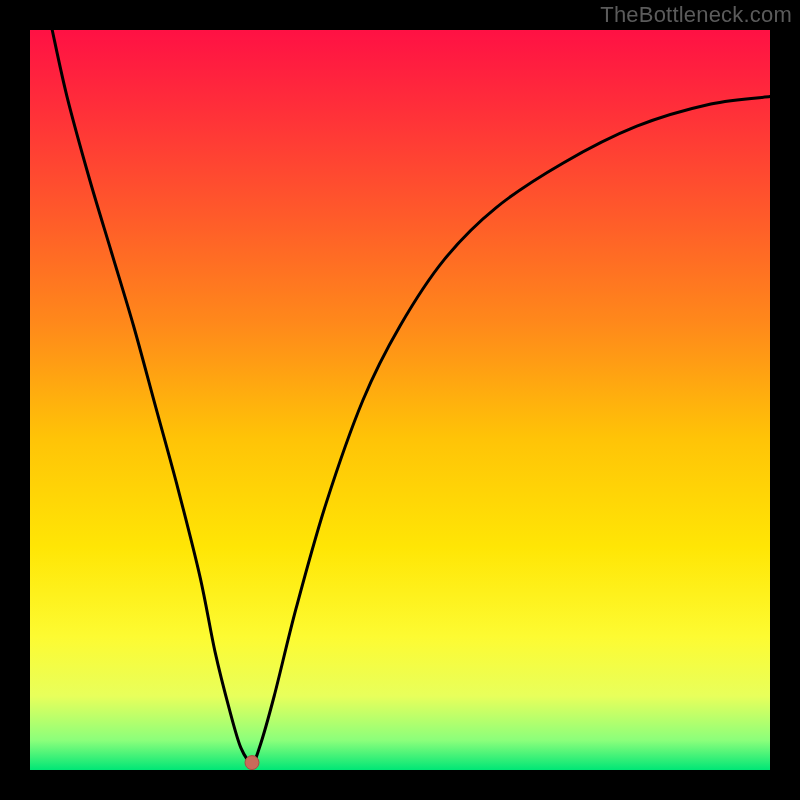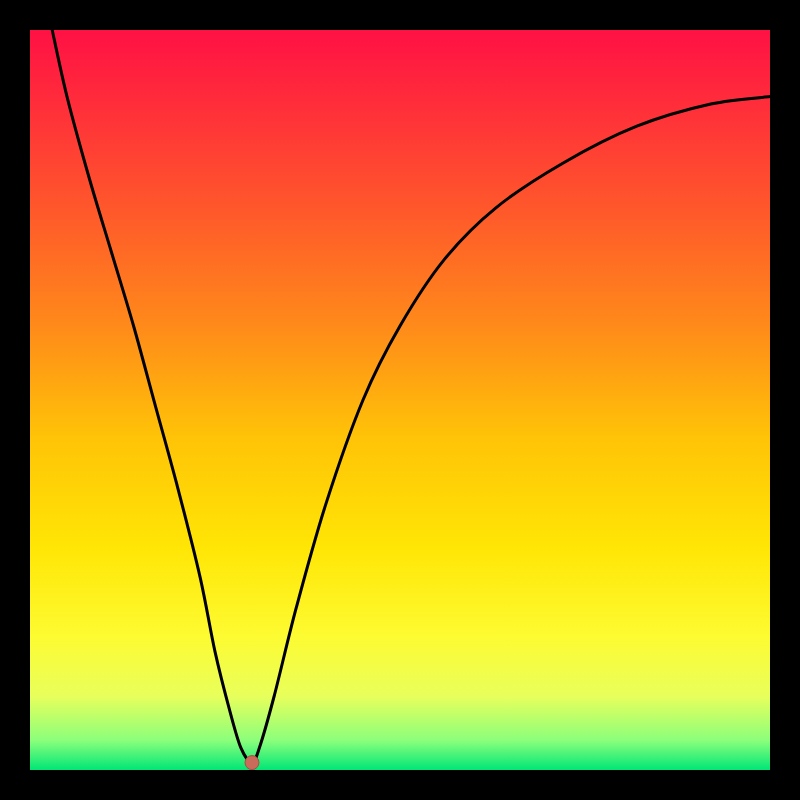--- a/index.html
+++ b/index.html
@@ -41,20 +41,21 @@
     left: 0; top: 0;
     width: 740px;
     height: 740px;
     overflow: visible;
   }
 </style>
 </head>
 <body>
 
 <div class="frame">
+  <div class="watermark">TheBottleneck.com</div>
 
   <div class="plot-outer">
     <svg class="svg-layer" viewBox="0 0 740 740" preserveAspectRatio="none">
       <defs>
         <linearGradient id="bg-grad" x1="0" y1="0" x2="0" y2="1">
             <stop offset="0%" stop-color="#ff1144"></stop>
             <stop offset="10%" stop-color="#ff2d3a"></stop>
             <stop offset="25%" stop-color="#ff5a2a"></stop>
             <stop offset="40%" stop-color="#ff8a1a"></stop>
             <stop offset="55.00000000000001%" stop-color="#ffc307"></stop>

